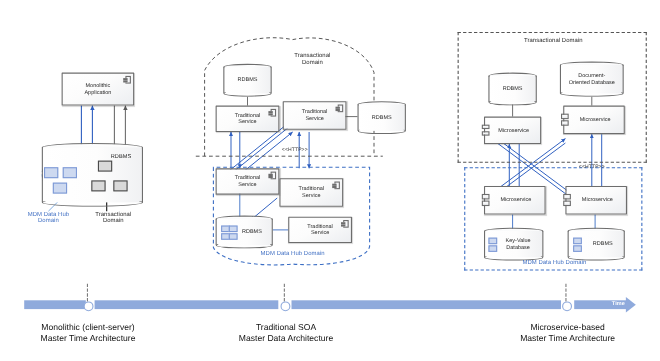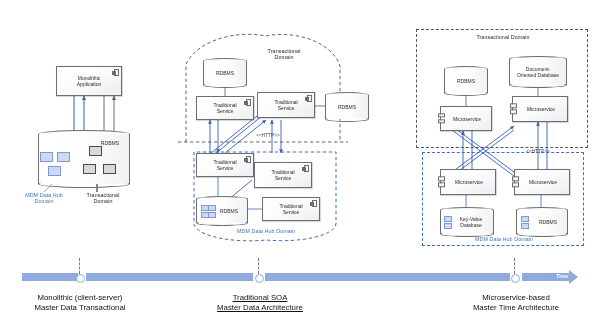--- a/index.html
+++ b/index.html
@@ -390,19 +390,19 @@
   <div class="tl-bar" style="left:522px;top:273px;width:48px;"></div>
   <div class="tl-head" style="left:569px;top:270px;"></div>
 
   <div class="tl-node" style="left:76px;top:273.5px;"></div>
   <div class="tl-node" style="left:255px;top:273.5px;"></div>
   <div class="tl-node" style="left:511px;top:273.5px;"></div>
 
   <div class="lbl time" style="left:540px;top:273px;width:28px;text-align:right;">Time</div>
 
   <div class="axis-cap" style="left:12px;top:293px;width:136px;">Monolithic (client-server)
-Master Data Transactional</div>
-  <div class="axis-cap" style="left:192px;top:293px;width:136px;text-decoration:underline;">Traditional SOA
+Master Time Architecture</div>
+  <div class="axis-cap" style="left:192px;top:293px;width:136px;">Traditional SOA
 Master Data Architecture</div>
   <div class="axis-cap" style="left:448px;top:293px;width:136px;">Microservice-based
 Master Time Architecture</div>
 
 </div>
 
 </body></html>

